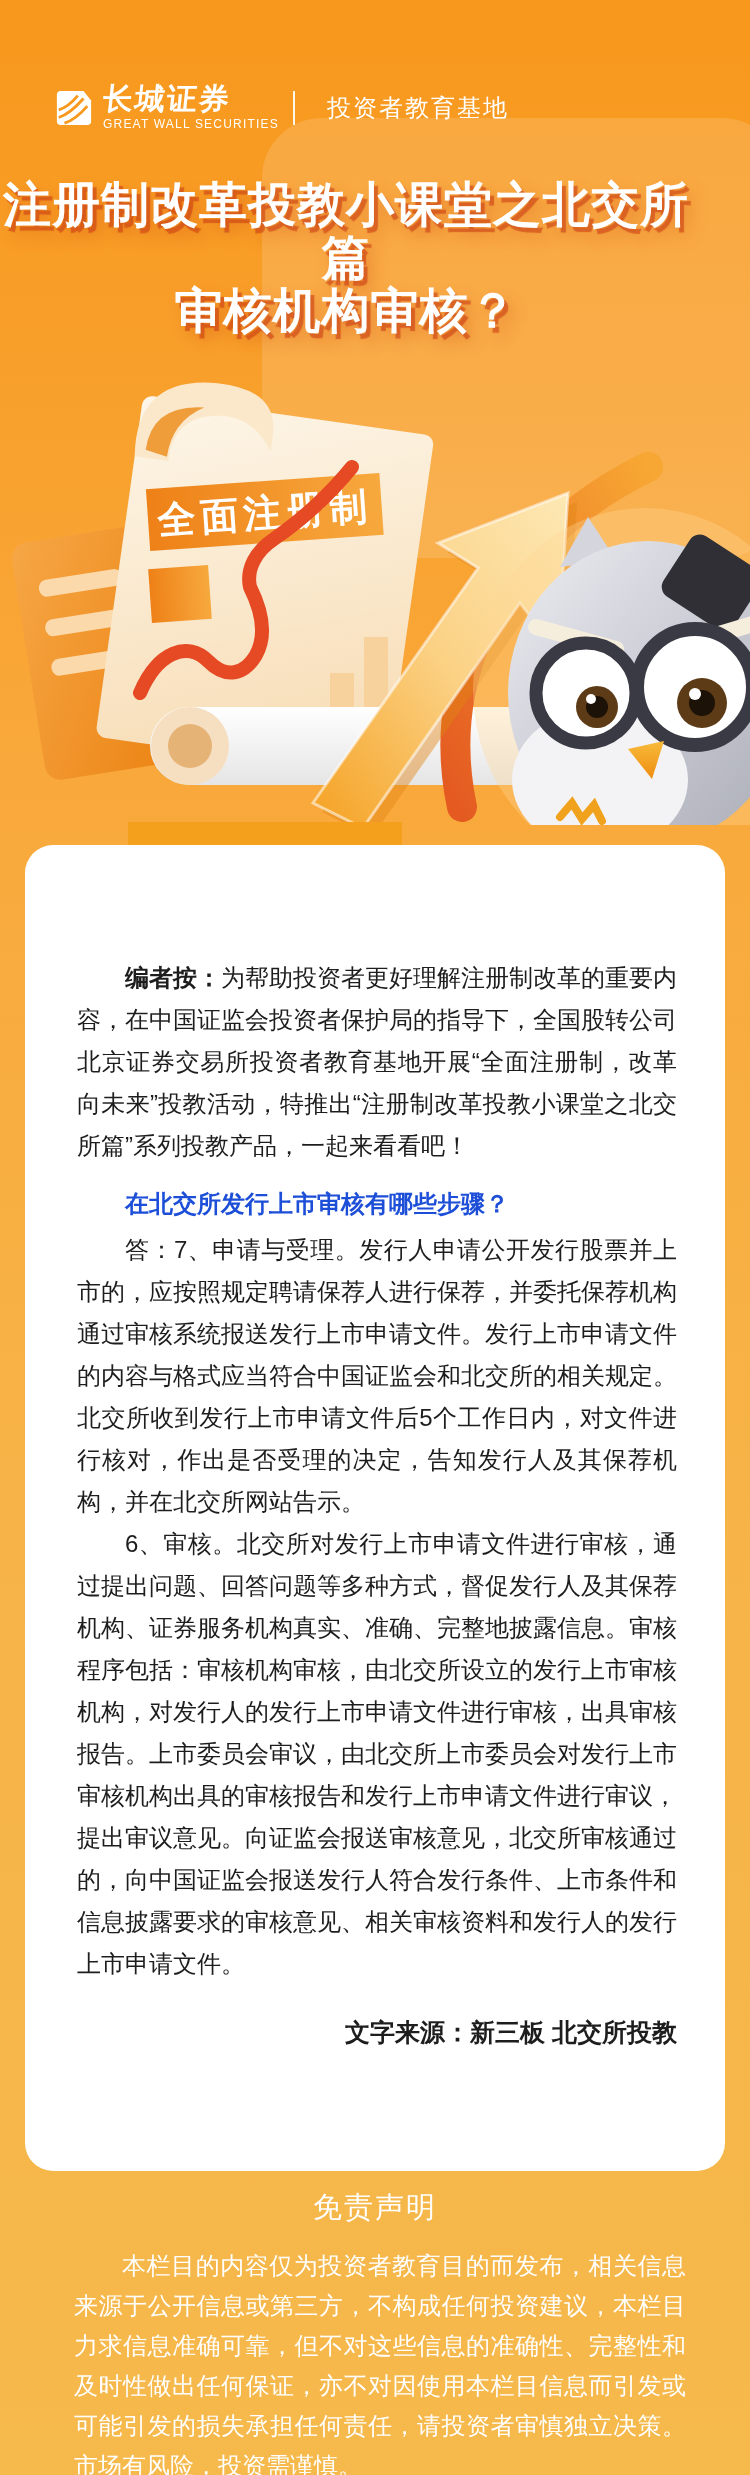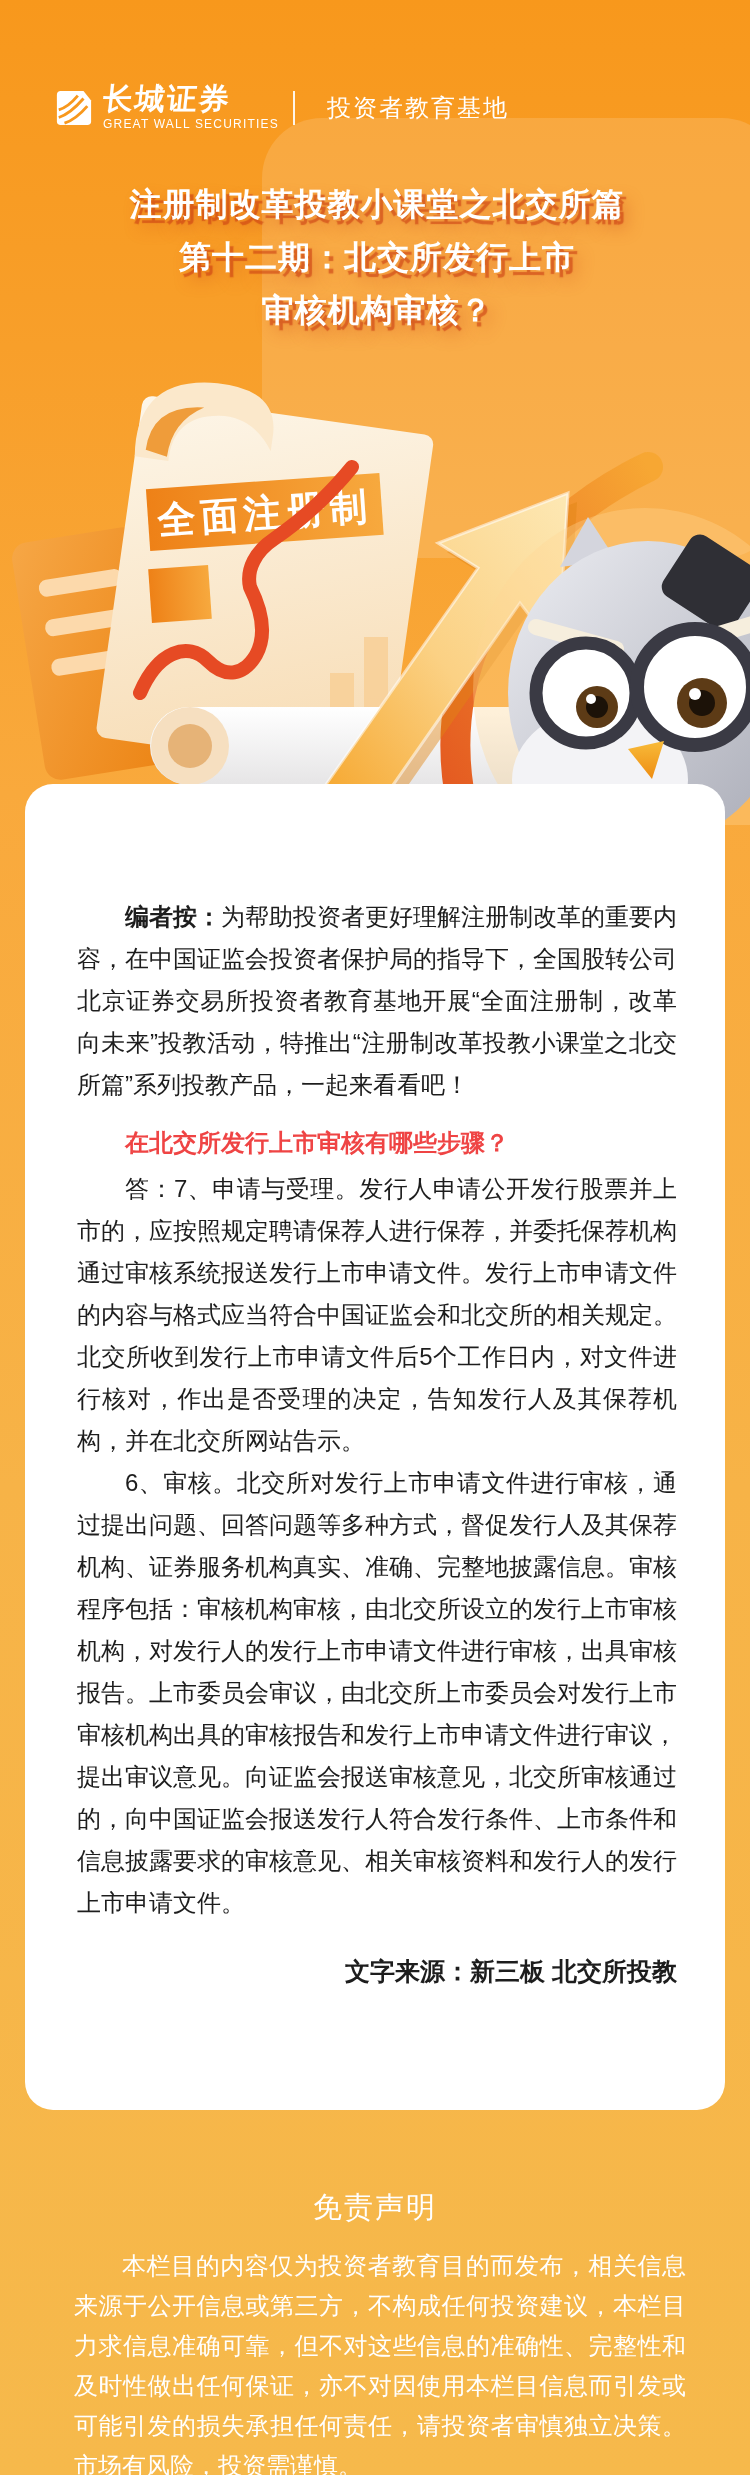--- a/index.html
+++ b/index.html
@@ -14,31 +14,31 @@
   .brand-cn{font-size:30px;font-weight:700;letter-spacing:2px;transform:skewX(-6deg);line-height:1;}
   .brand-en{font-size:12px;letter-spacing:1.2px;margin-top:3px;transform:none;font-weight:400;}
   .brand-col{display:flex;flex-direction:column;margin-right:12px;}
   .brand-divider{width:2px;height:34px;background:rgba(255,255,255,.9);margin:0 12px 0 2px;}
   .brand-sub{font-size:24px;font-weight:500;letter-spacing:2px;margin-left:20px;}
   
   .light-panel{position:absolute;top:118px;left:262px;width:520px;height:440px;
     border-radius:60px;background:rgba(255,255,255,.14);}
   
   .title{position:absolute;top:178px;left:0;width:692px;text-align:center;
-    color:#ffffff;font-weight:900;font-size:32px;line-height:53px;letter-spacing:1px;
-    text-shadow:4px 5px 1px rgba(202,60,18,.60),8px 10px 16px rgba(202,60,18,.35);padding-left:31px;}
+    color:#ffffff;font-weight:900;font-size:48px;line-height:53px;letter-spacing:1px;
+    text-shadow:4px 5px 1px rgba(202,60,18,.60),8px 10px 16px rgba(202,60,18,.35);}
   
   .hero{position:absolute;top:355px;left:0;width:750px;height:470px;}
   
-  .card{position:absolute;top:784px;left:25px;width:700px;height:1326px;background:#ffffff;
+  .card{position:absolute;top:845px;left:25px;width:700px;height:1326px;background:#ffffff;
     border-radius:28px;overflow:hidden;box-sizing:border-box;padding:112px 48px 0 52px;}
   .card-tab{position:absolute;top:822px;left:128px;width:274px;height:74px;background:#f4a01d;
     border-radius:0 0 24px 24px;}
   .card p{margin:0;color:#1d1d1d;font-size:24px;line-height:42px;text-align:justify;text-indent:2em;}
-  .card p.q-heading{color:#ef4444;font-weight:700;margin:16px 0 4px 0;}
+  .card p.q-heading{color:#1d4ed8;font-weight:700;margin:16px 0 4px 0;}
   .note-label{font-weight:700;}
   .source-line{margin-top:26px !important;text-align:right !important;text-indent:0 !important;
     font-weight:700;font-size:25px !important;}
   
   .disclaimer{position:absolute;top:2188px;left:0;width:750px;color:#ffffff;}
   .disclaimer h2{margin:0 0 18px 0;text-align:center;font-size:29px;font-weight:400;letter-spacing:2px;}
   .disclaimer p{margin:0;padding:0 64px 0 74px;font-size:24px;line-height:40px;
     text-align:justify;text-indent:2em;}
 </style>
 </head>
@@ -58,21 +58,20 @@
       <div class="brand-en">GREAT WALL SECURITIES</div>
     </div>
     <div class="brand-divider"></div>
     <div class="brand-sub">投资者教育基地</div>
   </div>
 
   <div class="light-panel"></div>
 
   <div class="title">
     <div>注册制改革投教小课堂之北交所篇</div>
-    <div>第十二期：北交所发行上市</div>
     <div>审核机构审核？</div>
   </div>
 
   <svg class="hero" viewBox="0 0 750 470">
     <defs>
       <linearGradient id="cardGrad" x1="0" y1="0" x2="1" y2="1">
         <stop offset="0" stop-color="#f6a746"></stop>
           <stop offset="1" stop-color="#ec8414"></stop>
       </linearGradient>
       <linearGradient id="paperGrad" x1="0" y1="0" x2="0.3" y2="1">

